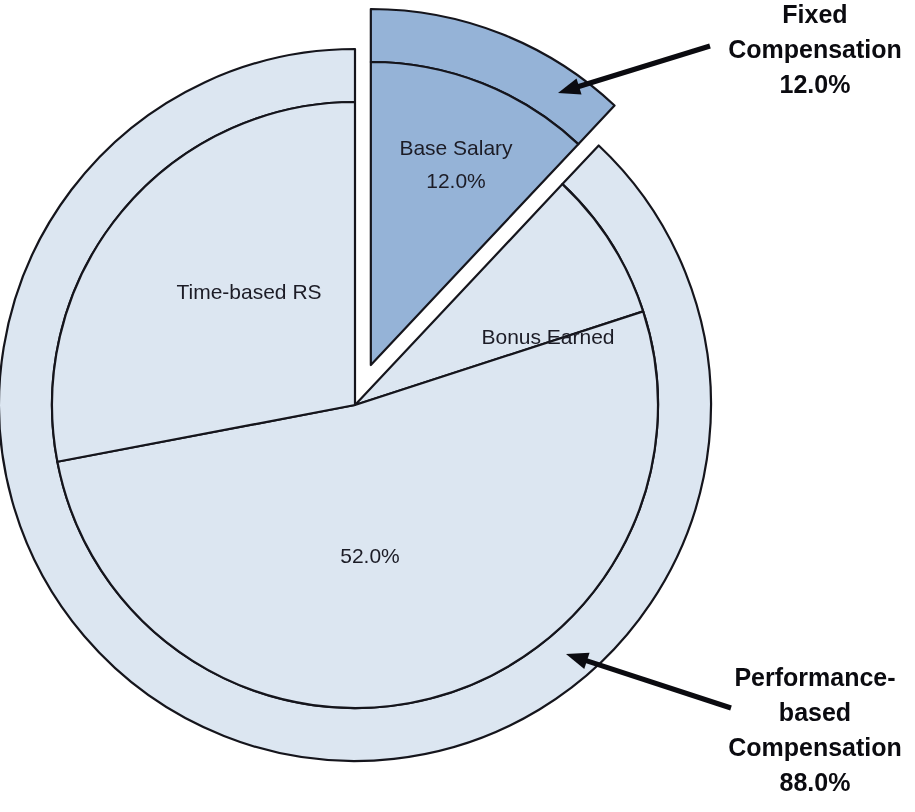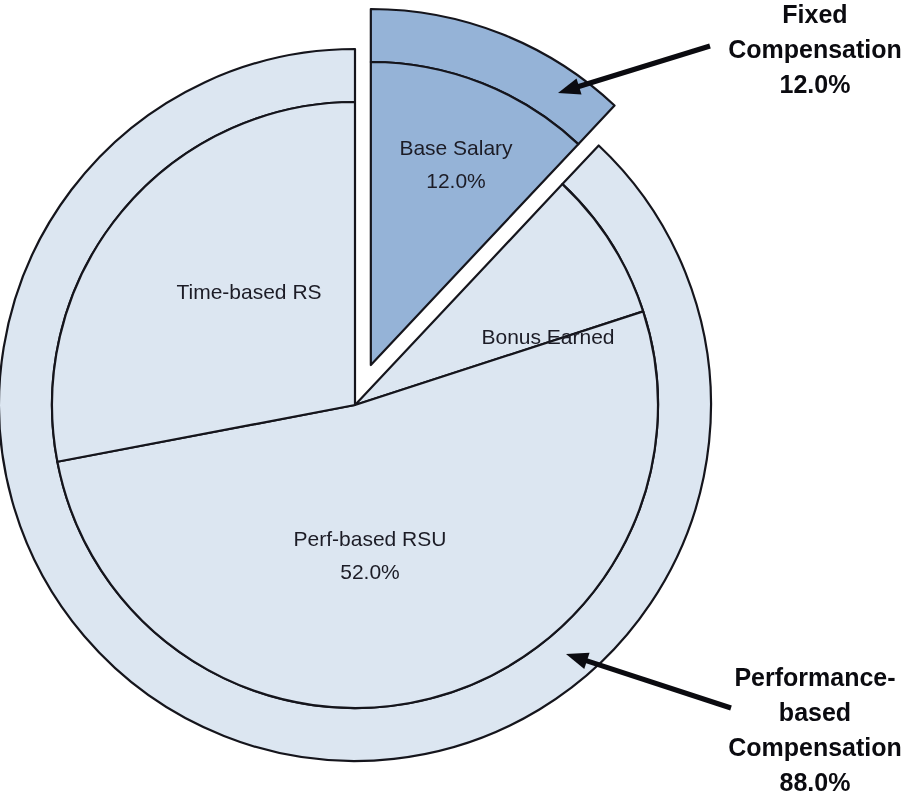--- a/index.html
+++ b/index.html
@@ -36,21 +36,20 @@
     </svg>
 
   <div class="slice-label lbl-0">
     <div>Base Salary</div>
     <div>12.0%</div>
   </div>
   <div class="slice-label lbl-1">
     <div>Bonus Earned</div>
   </div>
   <div class="slice-label lbl-2">
-    <div>Perf-based RSU</div>
     <div>52.0%</div>
   </div>
   <div class="slice-label lbl-3">
     <div>Time-based RS</div>
   </div>
 
   <div class="callout callout-fixed">
     <div>Fixed</div>
     <div>Compensation</div>
     <div>12.0%</div>

